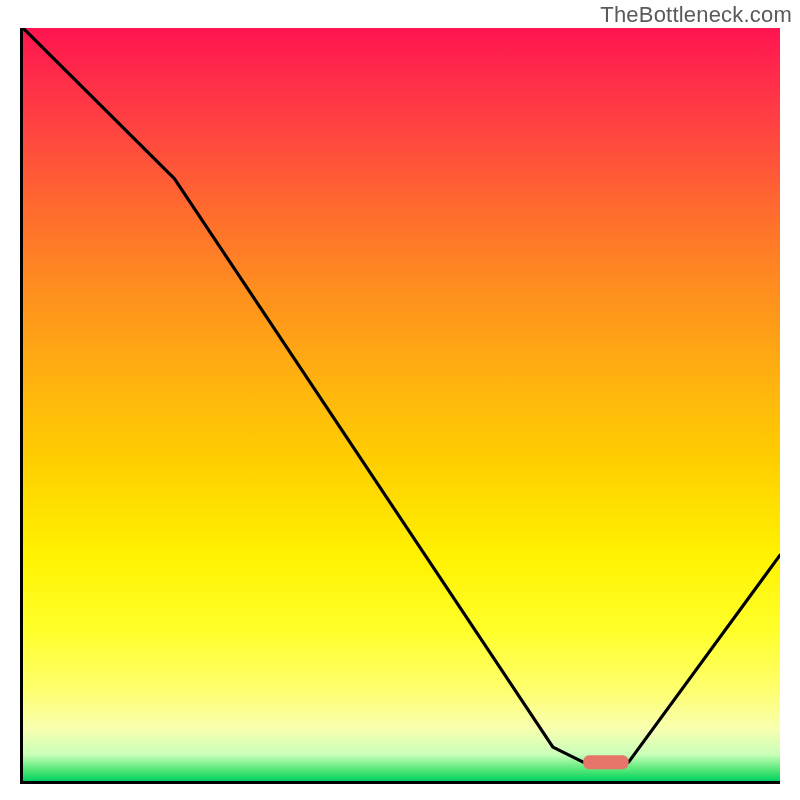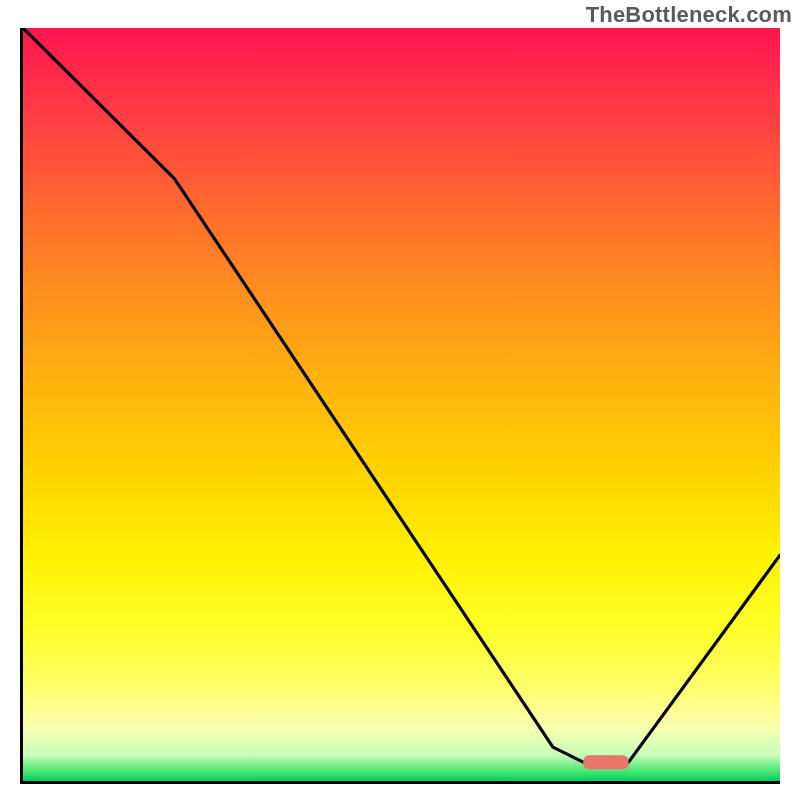--- a/index.html
+++ b/index.html
@@ -8,21 +8,21 @@
     position: relative;
     width: 800px;
     height: 800px;
   }
   .watermark {
     position: absolute;
     top: 2px;
     right: 8px;
     font-family: Arial, Helvetica, sans-serif;
     font-size: 22px;
-    font-weight: bold;
+    font-weight: normal;
     color: #5a5a5a;
     z-index: 10;
     letter-spacing: 0.2px;
   }
   .plot-area {
     position: absolute;
     left: 20px;
     top: 28px;
     width: 760px;
     height: 756px;

